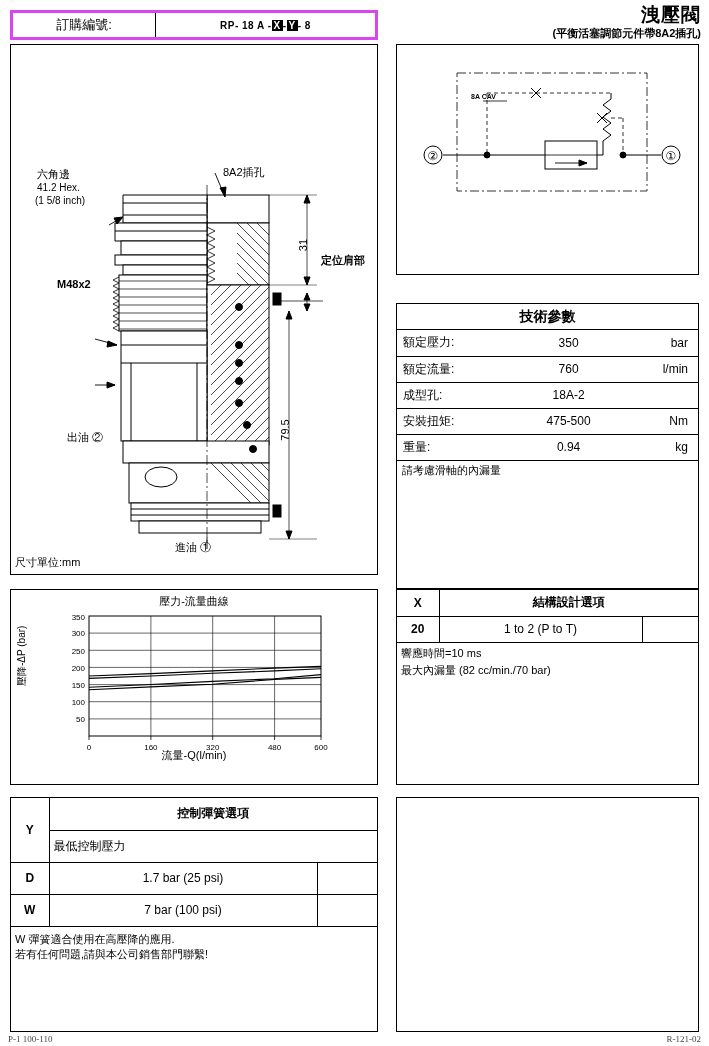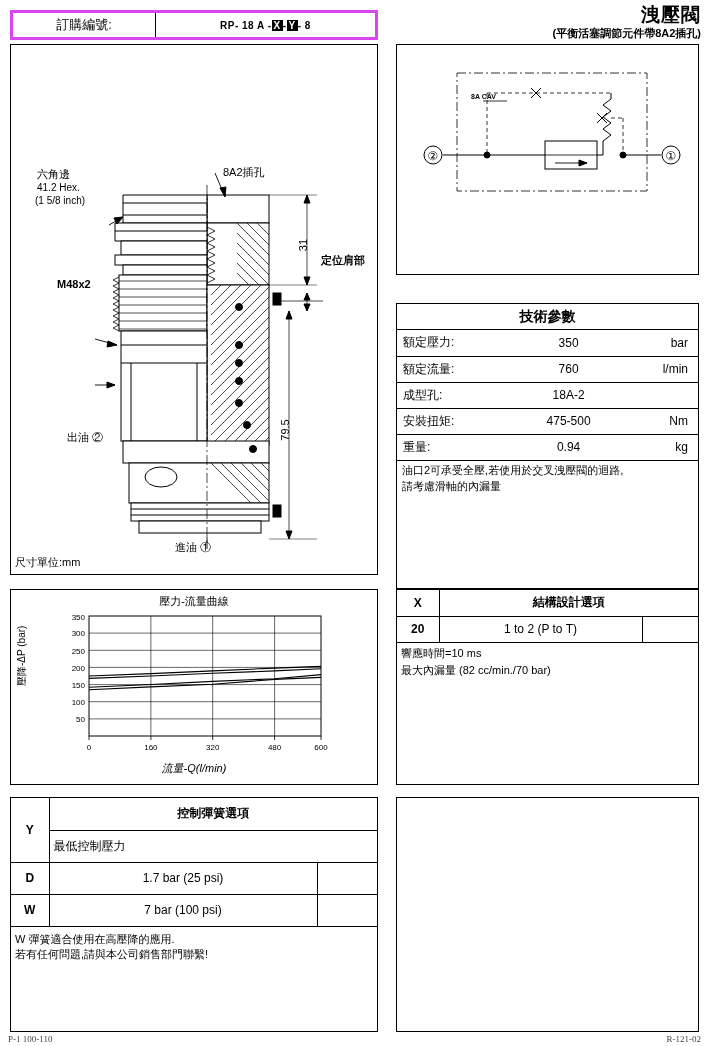--- a/index.html
+++ b/index.html
@@ -109,25 +109,24 @@
   .ylabel {
     position: absolute;
     left: 4px; top: 96px;
     font-size: 10px;
     transform: rotate(-90deg);
     transform-origin: left top;
     white-space: nowrap;
   }
   .xlabel {
     position: absolute;
-    bottom: 8px;
+    bottom: 21px;
     width: 100%;
     text-align: center;
     font-size: 11px;
-    font-style: italic;
   }
   
   #x-panel { left: 396px; top: 589px; width: 303px; height: 196px; }
   .opt-table { width: 100%; border-collapse: collapse; }
   .opt-table td {
     border-bottom: 1px solid #000;
     font-size: 12px;
     height: 26px;
     padding: 2px 4px;
   }
@@ -419,21 +418,20 @@
         <td class="v">475-500</td>
         <td class="u">Nm</td>
       </tr>
       <tr>
         <td class="k">重量:</td>
         <td class="v">0.94</td>
         <td class="u">kg</td>
       </tr>
     </tbody>
       </table>
-    <div class="spec-note">油口2可承受全壓,若使用於交叉洩壓閥的迴路,</div>
     <div class="spec-note">請考慮滑軸的內漏量</div>
   </div>
 
   <div class="panel" id="chart-panel">
     <div class="chart-title">壓力-流量曲線</div>
     <div class="ylabel">壓降-ΔP (bar)</div>
     <svg width="366" height="150" viewBox="0 0 366 150" style="position:absolute; left:0; top:18px;">
 
       <g stroke="#000" fill="none">
         <rect x="78" y="8" width="232" height="120" stroke-width="1"></rect>

